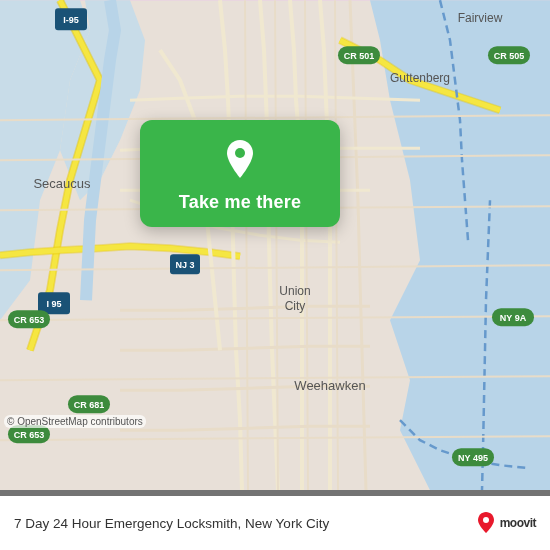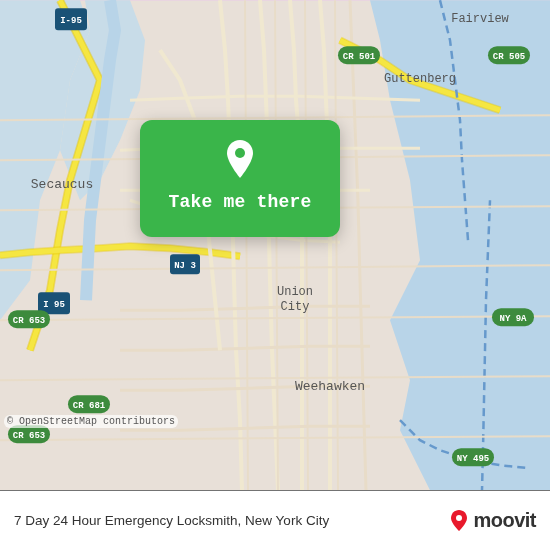--- a/index.html
+++ b/index.html
@@ -18,21 +18,20 @@
       flex-direction: column;
       position: relative;
     }
 
     #map-container {
       width: 550px;
       height: 494px;
       position: relative;
       overflow: hidden;
       background: #f0abfc;
-      font-family: Liberation Mono, monospace;
     }
 
     
     #map-svg {
       width: 100%;
       height: 100%;
       position: absolute;
       top: 0; left: 0;
     }
 
@@ -40,21 +39,21 @@
     #take-me-there-card {
       position: absolute;
       top: 120px;
       left: 140px;
       width: 200px;
       background: #3ab54a;
       border-radius: 12px;
       display: flex;
       flex-direction: column;
       align-items: center;
-      padding: 18px 16px 25px 16px;
+      padding: 18px 16px 14px 16px;
       box-shadow: 0 4px 16px rgba(0,0,0,0.25);
       cursor: pointer;
     }
 
     #pin-icon-wrapper {
       width: 44px;
       height: 44px;
       display: flex;
       align-items: center;
       justify-content: center;
@@ -70,38 +69,38 @@
     }
 
     
     #footer-bar {
       width: 550px;
       height: 60px;
       background: white;
       display: flex;
       align-items: center;
       padding: 0 14px;
-      border-top: 1px solid #737373;
+      border-top: 6px solid #737373;
       gap: 8px;
     }
 
     #footer-text {
       font-size: 13.5px;
       color: #333;
       flex: 1;
     }
 
     #moovit-logo {
       display: flex;
       align-items: center;
       gap: 4px;
     }
 
     #moovit-text {
-      font-size: 20px;
+      font-size: 12px;
       font-weight: bold;
       color: #333;
       letter-spacing: -0.5px;
     }
 
     #attribution {
       position: absolute;
       bottom: 62px;
       left: 4px;
       font-size: 10px;

